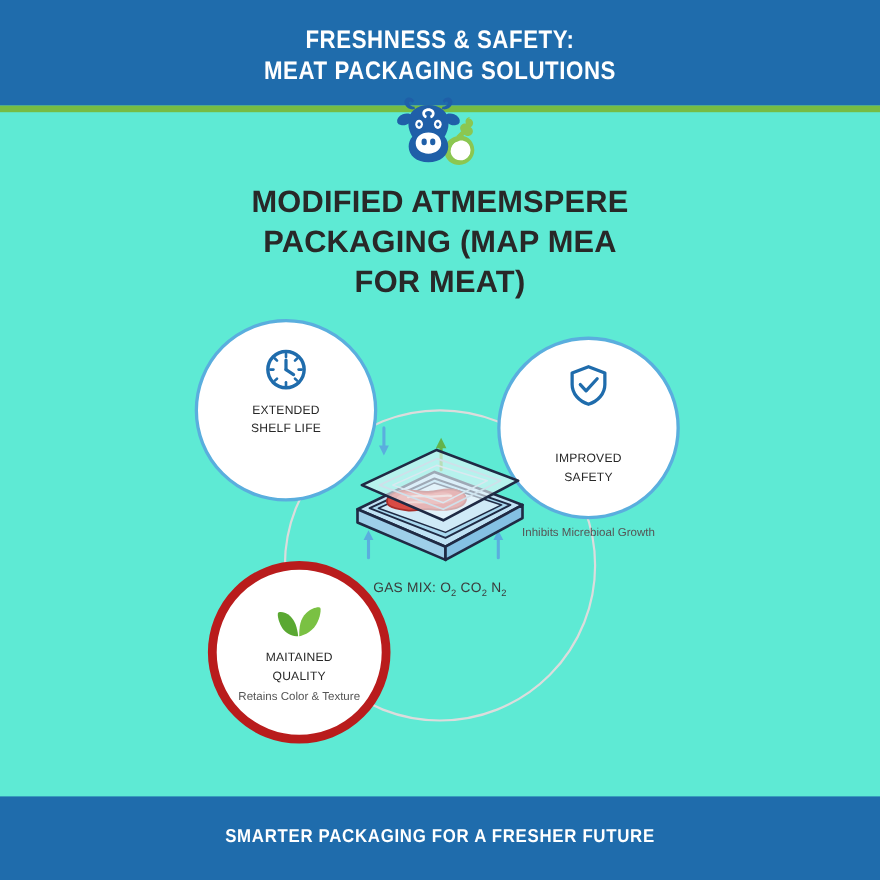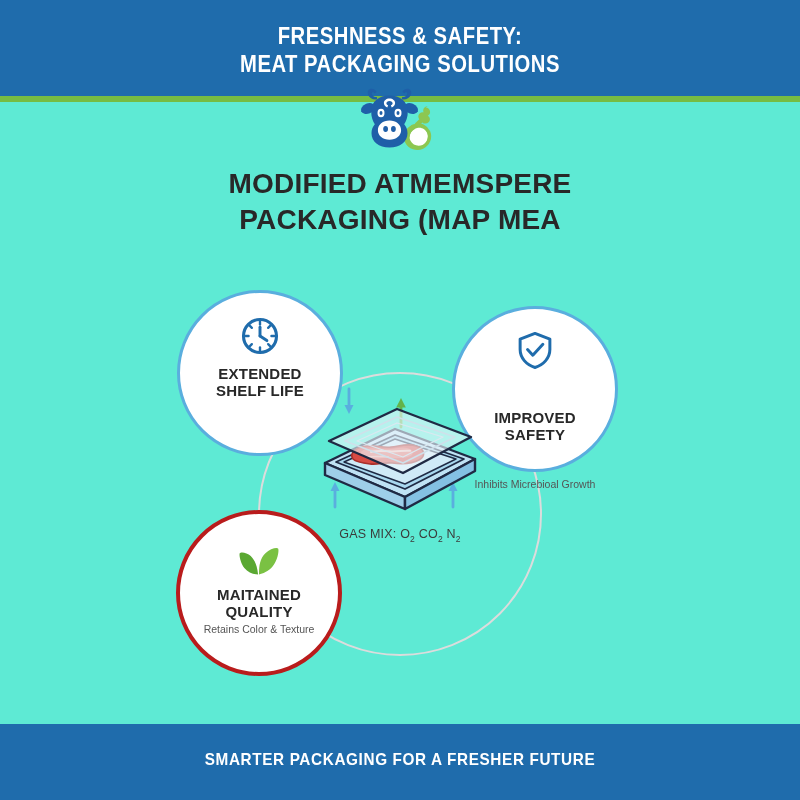--- a/index.html
+++ b/index.html
@@ -49,31 +49,31 @@
 
   
   .pillar{
     position:absolute;width:166px;height:166px;border-radius:50%;
     background:#ffffff;box-sizing:border-box;
     display:flex;flex-direction:column;align-items:center;justify-content:flex-start;
     text-align:center;
   }
   .pillar .picon{margin-top:20px;height:46px;display:flex;align-items:center;justify-content:center;}
   .pillar .ptitle{
-    margin-top:6px;color:#282828;font-weight:bold;font-size:15px;line-height:17px;
+    margin-top:6px;color:#282828;font-weight:normal;font-size:11px;line-height:17px;
     letter-spacing:.2px;padding:0 12px;
   }
   .pillar .psub{
     margin-top:3px;color:#555555;font-weight:normal;font-size:10.5px;line-height:12.5px;
     padding:0 14px;
   }
 
   #p-shelf{left:177px;top:290px;border:3px solid #5aaede;}
   #p-safety{left:452px;top:306px;border:3px solid #5aaede;gap:32px;}
-  #p-quality{left:176px;top:510px;border:4px solid #b91c1c;}
+  #p-quality{left:189px;top:510px;border:8px solid #b91c1c;}
   #p-spoilage{left:452px;top:510px;border:3px solid #7ac143;}
 
   
   .pack{position:absolute;left:305px;top:385px;width:190px;height:130px;}
   .gasmix{
     position:absolute;left:300px;top:527px;width:200px;text-align:center;
     color:#3b3b3b;font-size:12.5px;letter-spacing:.2px;
   }
   .gasmix sub{font-size:8.5px;}
 
@@ -134,20 +134,21 @@
         <ellipse cx="36.4" cy="43" rx="2.4" ry="3"></ellipse>
       </g>
       <ellipse cx="24" cy="27" rx="1.5" ry="1.9" fill="#1f5fa8"></ellipse>
       <ellipse cx="41" cy="27" rx="1.5" ry="1.9" fill="#1f5fa8"></ellipse>
     </svg>
   </div>
 
   <div class="main-title">
     <span>MODIFIED ATMEMSPERE</span>
     <span>PACKAGING (MAP MEA</span>
+    <span>FOR MEAT)</span>
   </div>
 
   <div class="ring"></div>
 
   <div class="pillar" id="p-shelf">
     <div class="picon">
       <svg viewBox="0 0 48 48" width="44" height="44">
         <circle cx="24" cy="24" r="18" fill="none" stroke="#1f6cac" stroke-width="3.4"></circle>
         <g stroke="#1f6cac" stroke-width="2.6" stroke-linecap="round">
           <line x1="24" y1="8.5" x2="24" y2="11.5"></line>

